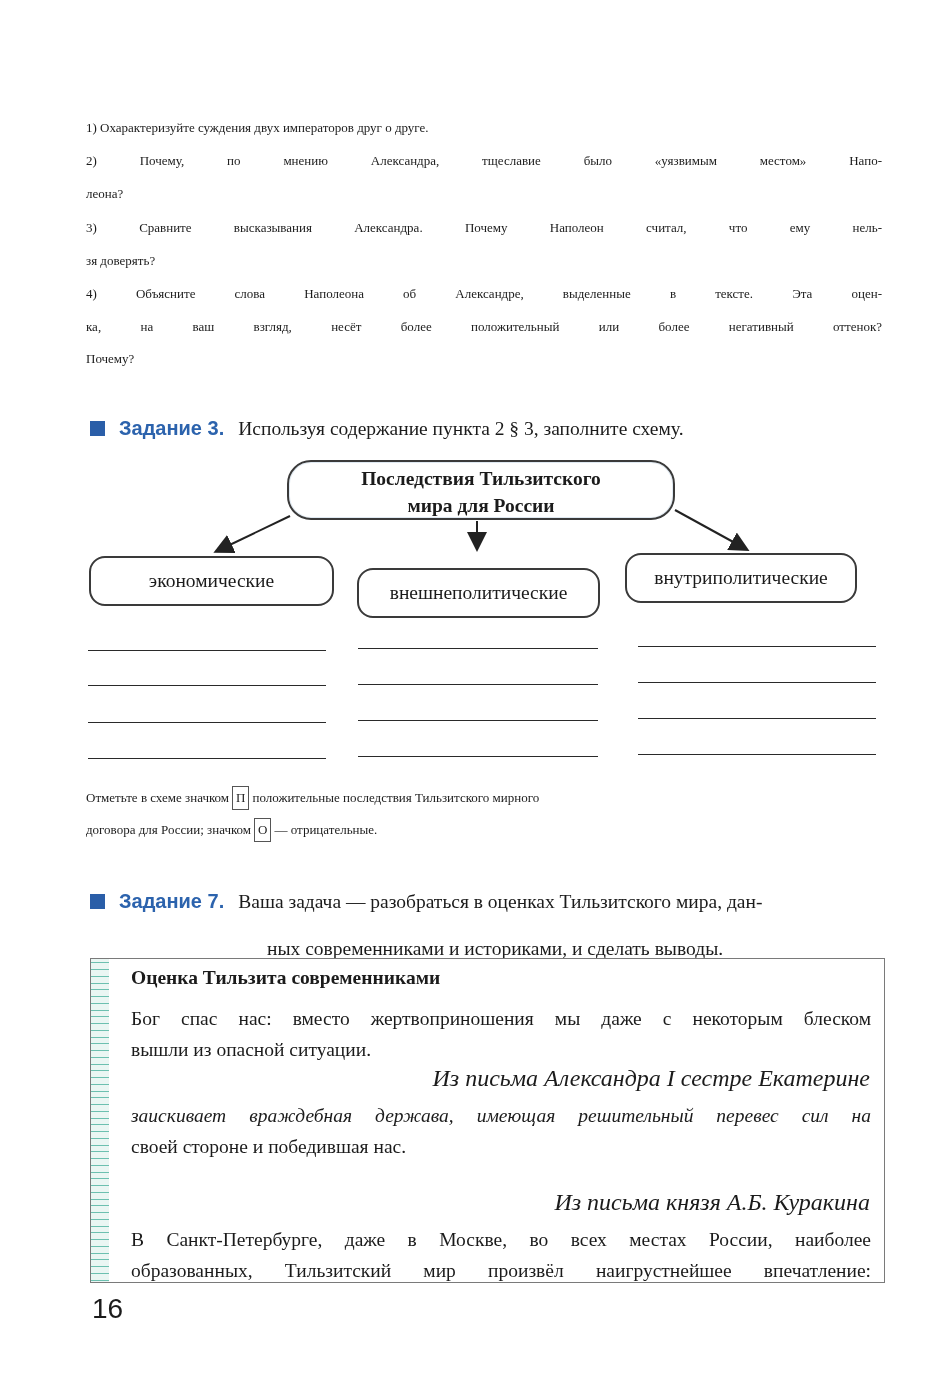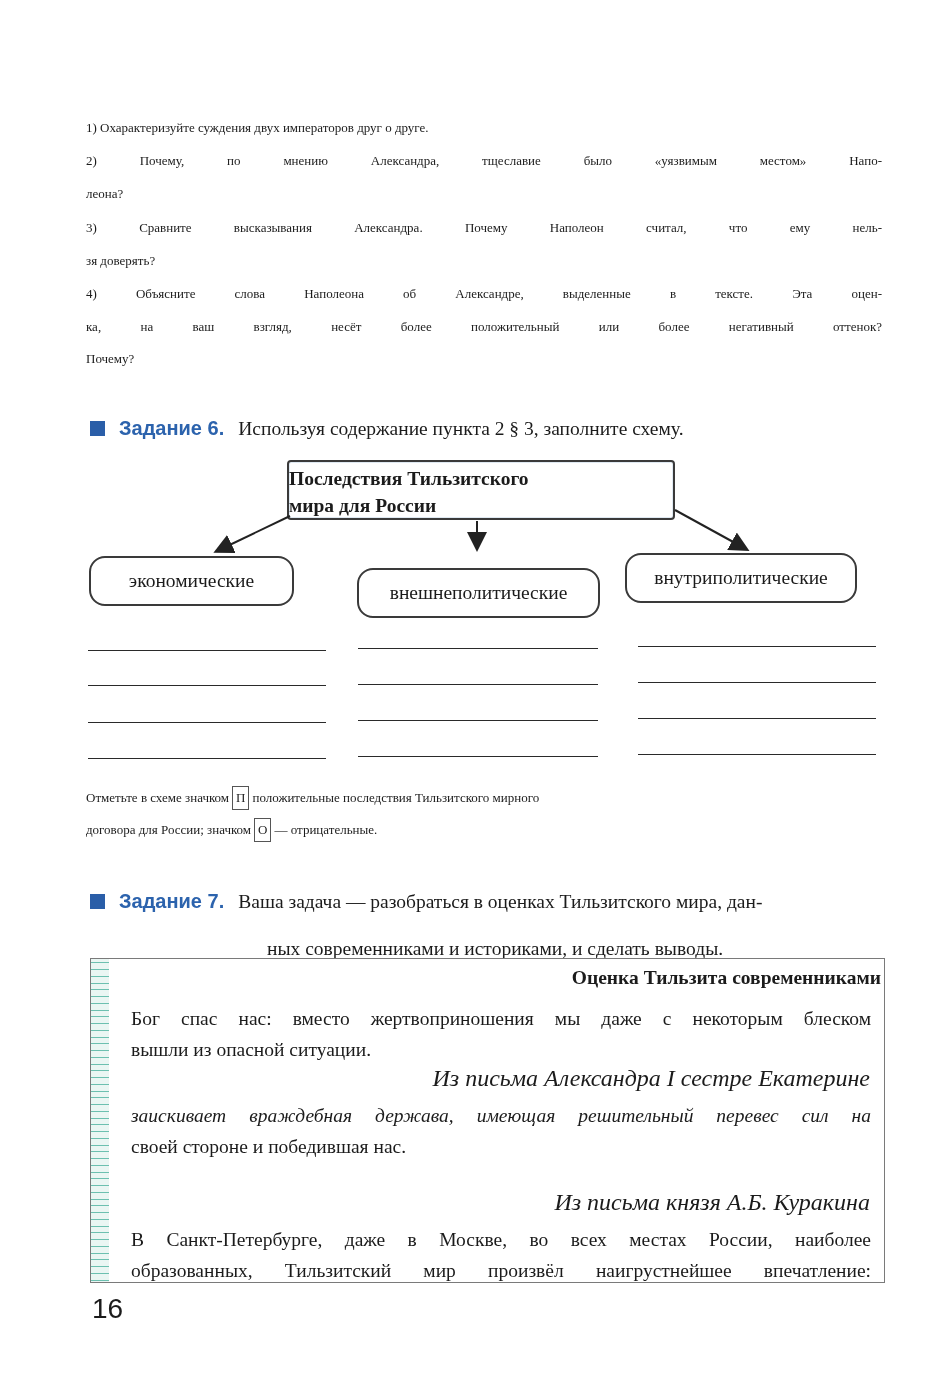--- a/index.html
+++ b/index.html
@@ -11,22 +11,22 @@
     .q { position: absolute; left: 86px; width: 796px; font-size: 13px; line-height: 32.5px; text-align: justify; }
     .task-head { position: absolute; left: 90px; font-size: 19.5px; line-height: 30px; }
     .task-sq { display: inline-block; width: 15px; height: 15px; background: #2a5ea8; vertical-align: -1px; margin-right: 14px; }
     .task-label { font-family: "Liberation Sans", "DejaVu Sans", sans-serif; font-weight: bold; color: #2c63ad; font-size: 20px; margin-right: 14px; }
     .task-text { font-family: "Liberation Serif", serif; }
     .indent { position: absolute; left: 267px; font-size: 19.5px; line-height: 30px; }
 
     
     .root-box {
       position: absolute; left: 287px; top: 460px; width: 388px; height: 60px;
-      border: 2px solid #3a3a3a; border-radius: 4px;
-      font-weight: bold; font-size: 19.5px; line-height: 27px;
+      border: 2px solid #3a3a3a; border-radius: 24px;
+      text-align: center; font-weight: bold; font-size: 19.5px; line-height: 27px;
       padding-top: 3px; box-sizing: border-box;
       box-shadow: inset 0 0 0 1px #dfe9f2;
     }
     .cat-box {
       position: absolute; top: 556px; height: 50px; border: 2px solid #3a3a3a; border-radius: 16px;
       box-sizing: border-box; text-align: center; font-size: 19.5px; line-height: 46px;
     }
     svg.arrows { position: absolute; left: 0; top: 0; }
     .ans-line { position: absolute; height: 0; border-top: 1.5px solid #2a2a2a; }
 
@@ -35,21 +35,21 @@
     
     .frame {
       position: absolute; left: 90px; top: 958px; width: 795px; height: 325px;
       border: 1.5px solid #7a7a7a; box-sizing: border-box; overflow: hidden;
     }
     .frame-deco {
       position: absolute; left: 0; top: 0; width: 18px; height: 100%;
       background: #eaf6f3;
       background-image: repeating-linear-gradient(to bottom, transparent 0px, transparent 3px, #6cc0b0 3px, #6cc0b0 4px, transparent 4px, transparent 10px, #6cc0b0 10px, #6cc0b0 11px, transparent 11px, transparent 13.5px);
     }
-    .frame-title { position: absolute; left: 40px; width: 750px; top: 8px; text-align: right; font-weight: bold; font-size: 19.5px; }
+    .frame-title { position: absolute; left: 40px; width: 750px; top: 8px; text-align: left; font-weight: bold; font-size: 19.5px; }
     .frame-p { position: absolute; left: 40px; width: 740px; font-size: 19.5px; line-height: 31px; text-align: justify; text-align-last: left; }
     .frame-src { position: absolute; right: 14px; font-style: italic; font-size: 24px; line-height: 31px; }
 
     .page-num { position: absolute; left: 92px; top: 1293px; font-family: "Liberation Sans", "DejaVu Sans", sans-serif; font-size: 28px; }
   </style>
 </head>
 <body>
 
 <div class="q" style="top:112px;">1)  Охарактеризуйте суждения двух императоров друг о друге.</div>
 <div class="q" style="top:145px;">
@@ -60,40 +60,40 @@
   <div style="text-align-last:justify;">3)  Сравните высказывания Александра. Почему Наполеон считал, что ему нель-</div>
   <div>зя доверять?</div>
 </div>
 <div class="q" style="top:278px;">
   <div style="text-align-last:justify;">4)  Объясните слова Наполеона об Александре, выделенные в тексте. Эта оцен-</div>
   <div style="text-align-last:justify;">ка, на ваш взгляд, несёт более положительный или более негативный оттенок?</div>
   <div>Почему?</div>
 </div>
 
 <div class="task-head" style="top:413px;">
-  <span class="task-sq"></span><span class="task-label">Задание 6.</span><span class="task-text">Используя содержание пункта 2 § 3, заполните схему.</span>
+  <span class="task-sq"></span><span class="task-label">Задание 3.</span><span class="task-text">Используя содержание пункта 2 § 3, заполните схему.</span>
 </div>
 
 <div class="root-box">
   <div>Последствия Тильзитского</div>
   <div>мира для России</div>
 </div>
 
 <svg class="arrows" width="943" height="620">
   <defs>
     <marker id="ah" markerWidth="10" markerHeight="10" refX="8" refY="5" orient="auto">
       <path d="M0,0 L10,5 L0,10 z" fill="#222"></path>
     </marker>
   </defs>
   <line x1="290" y1="516" x2="217" y2="551" stroke="#222" stroke-width="2" marker-end="url(#ah)"></line>
   <line x1="477" y1="521" x2="477" y2="548" stroke="#222" stroke-width="2" marker-end="url(#ah)"></line>
   <line x1="675" y1="510" x2="746" y2="549" stroke="#222" stroke-width="2" marker-end="url(#ah)"></line>
 </svg>
 
-<div class="cat-box" style="left:89px;width:205px;">экономические</div>
+<div class="cat-box" style="left:89px;width:245px;">экономические</div>
 <div class="cat-box" style="left:357px;width:243px;top:554px;margin-top:14px;">внешнеполитические</div>
 <div class="cat-box" style="left:625px;width:232px;top:553px;">внутриполитические</div>
 
 <div class="ans-line" style="left:88px;width:238px;top:650px;"></div>
 <div class="ans-line" style="left:88px;width:238px;top:685px;"></div>
 <div class="ans-line" style="left:88px;width:238px;top:722px;"></div>
 <div class="ans-line" style="left:88px;width:238px;top:758px;"></div>
 
 <div class="ans-line" style="left:358px;width:240px;top:648px;"></div>
 <div class="ans-line" style="left:358px;width:240px;top:684px;"></div>

